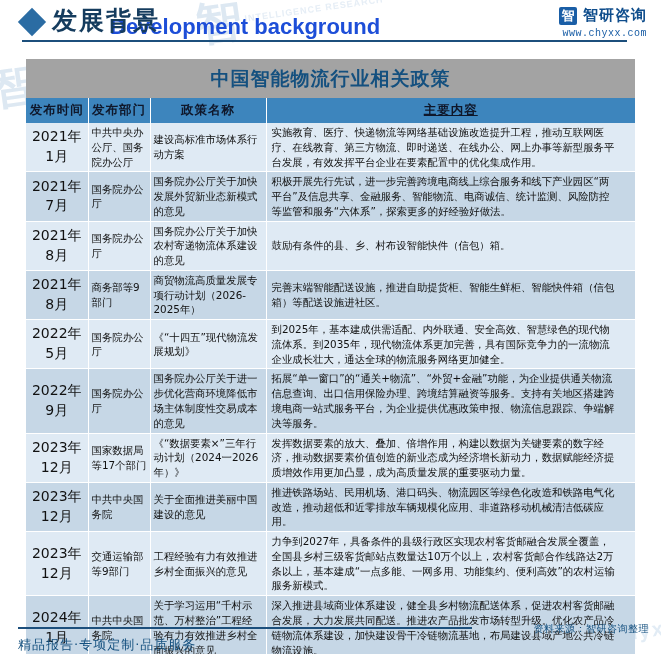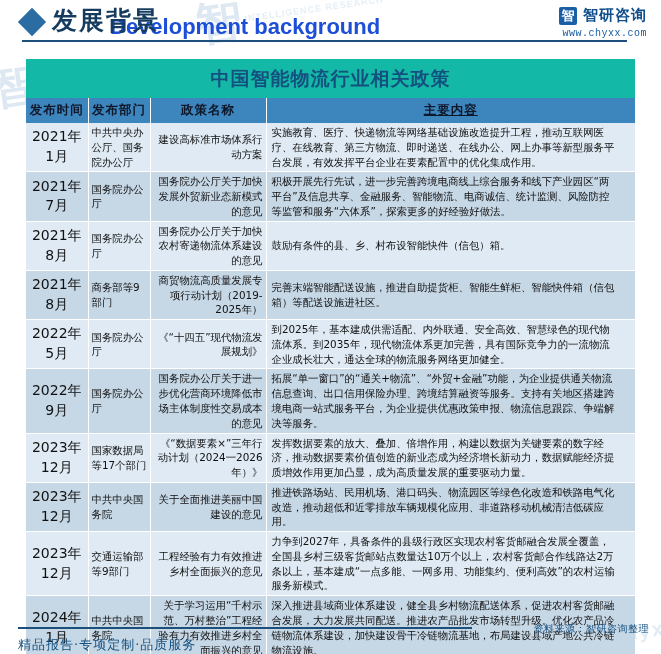--- a/index.html
+++ b/index.html
@@ -130,21 +130,21 @@
     position: absolute;
     left: 26px;
     top: 59px;
     width: 609px;
     z-index: 3;
   }
   .tbl-title {
     height: 39px;
     line-height: 39px;
     text-align: center;
-    background: #14b8a6;
+    background: #a3a3a3;
     color: #14507f;
     font-size: 19px;
     font-weight: bold;
     font-family: "DejaVu Serif", "Liberation Serif", serif;
     letter-spacing: 1px;
   }
   table {
     width: 609px;
     border-collapse: collapse;
     table-layout: fixed;
@@ -170,21 +170,21 @@
     vertical-align: middle;
     border-right: 1px solid #ffffff;
     border-bottom: 1px solid #ffffff;
     font-family: "DejaVu Sans", "Liberation Sans", sans-serif;
   }
   tbody td:last-child { border-right: none; }
   tbody tr.odd td  { background: #dfeaf4; }
   tbody tr.even td { background: #c6d7e6; }
   td.c-date { text-align: center; font-size: 14px; margin-top: 12px; }
   td.c-dept { text-align: left; }
-  td.c-name { text-align: right; }
+  td.c-name { text-align: left; }
   td.c-body { text-align: left; padding-left: 5px; padding-right: 18px; }
 
   
   .foot-rule {
     position: absolute;
     left: 18px;
     top: 627px;
     width: 454px;
     height: 2px;
     background: #1c4f7c;
@@ -264,21 +264,21 @@
           </tr>
           <tr class="odd">
             <td class="c-date">2021年8月</td>
             <td class="c-dept">国务院办公厅</td>
             <td class="c-name">国务院办公厅关于加快农村寄递物流体系建设的意见</td>
             <td class="c-body">鼓励有条件的县、乡、村布设智能快件（信包）箱。</td>
           </tr>
           <tr class="even">
             <td class="c-date">2021年8月</td>
             <td class="c-dept">商务部等9部门</td>
-            <td class="c-name">商贸物流高质量发展专项行动计划（2019-2025年）</td>
+            <td class="c-name">商贸物流高质量发展专项行动计划（2026-2025年）</td>
             <td class="c-body">完善末端智能配送设施，推进自助提货柜、智能生鲜柜、智能快件箱（信包箱）等配送设施进社区。</td>
           </tr>
           <tr class="odd">
             <td class="c-date">2022年5月</td>
             <td class="c-dept">国务院办公厅</td>
             <td class="c-name">《“十四五”现代物流发展规划》</td>
             <td class="c-body">到2025年，基本建成供需适配、内外联通、安全高效、智慧绿色的现代物流体系。到2035年，现代物流体系更加完善，具有国际竞争力的一流物流企业成长壮大，通达全球的物流服务网络更加健全。</td>
           </tr>
           <tr class="even">
             <td class="c-date">2022年9月</td>

